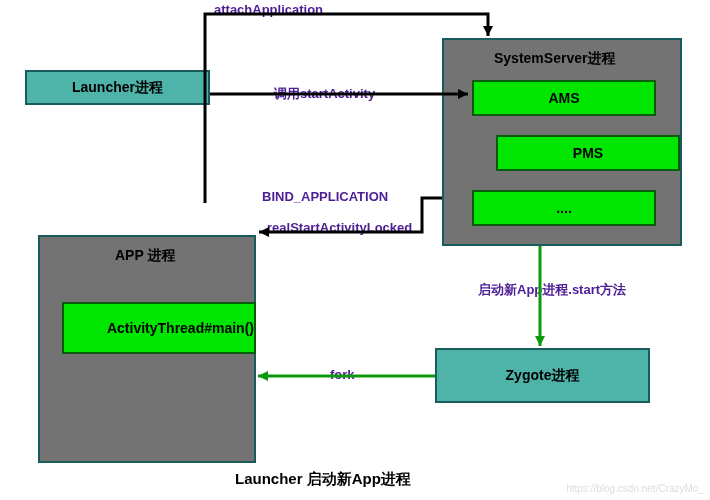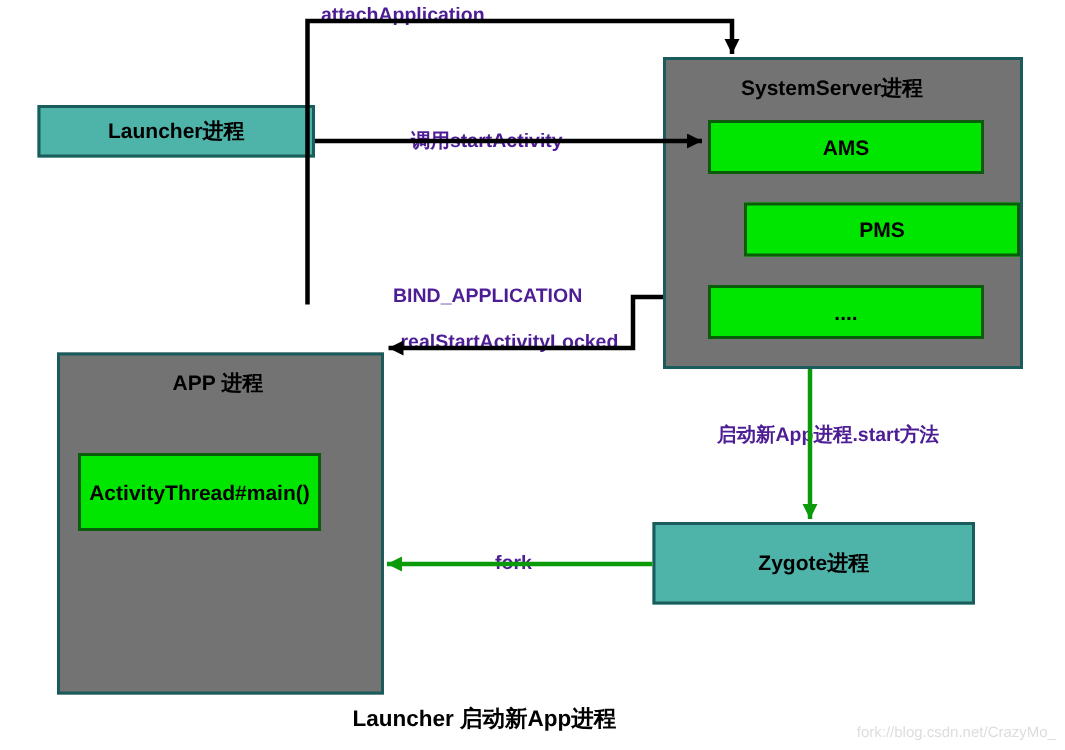--- a/index.html
+++ b/index.html
@@ -28,38 +28,38 @@
   <div class="inner-box" style="left:28px; top:95px; width:184px; height:36px;margin-left:24px;">
     <span>PMS</span>
   </div>
   <div class="inner-box" style="left:28px; top:150px; width:184px; height:36px;">
     <span>....</span>
   </div>
 </div>
 
 <div class="container-box" style="left:38px; top:203px; width:218px; height:228px;margin-top:32px;">
   <div class="title" style="left:75px; top:10px;">APP 进程</div>
-  <div class="inner-box" style="left:12px; top:65px; width:162px; height:52px;">
+  <div class="inner-box" style="left:22px; top:65px; width:194px; height:52px;justify-content:flex-end;">
     <span>ActivityThread#main()</span>
   </div>
 </div>
 
 <div class="box" style="left:435px; top:348px; width:215px; height:55px;">
   <span>Zygote进程</span>
 </div>
 
 <div class="label" style="left:214px; top:2px;">attachApplication</div>
 <div class="label" style="left:274px; top:85px;">调用startActivity</div>
 <div class="label" style="left:262px; top:189px;">BIND_APPLICATION</div>
 <div class="label" style="left:267px; top:220px;">realStartActivityLocked</div>
 <div class="label" style="left:478px; top:281px;">启动新App进程.start方法</div>
 <div class="label" style="left:330px; top:367px;">fork</div>
 
 <div class="caption" style="left:235px; top:470px;">Launcher 启动新App进程</div>
-<div class="watermark">fork://blog.csdn.net/CrazyMo_</div>
+<div class="watermark">https://blog.csdn.net/CrazyMo_</div>
 
 <svg class="arrows">
   <defs>
     <marker id="arrow-black" markerWidth="12" markerHeight="12" refX="10" refY="5" orient="auto" markerUnits="userSpaceOnUse">
       <path d="M0,0 L10,5 L0,10 Z" fill="#000"></path>
     </marker>
     <marker id="arrow-green" markerWidth="12" markerHeight="12" refX="10" refY="5" orient="auto" markerUnits="userSpaceOnUse">
       <path d="M0,0 L10,5 L0,10 Z" fill="#0a9a0a"></path>
     </marker>
   </defs>

